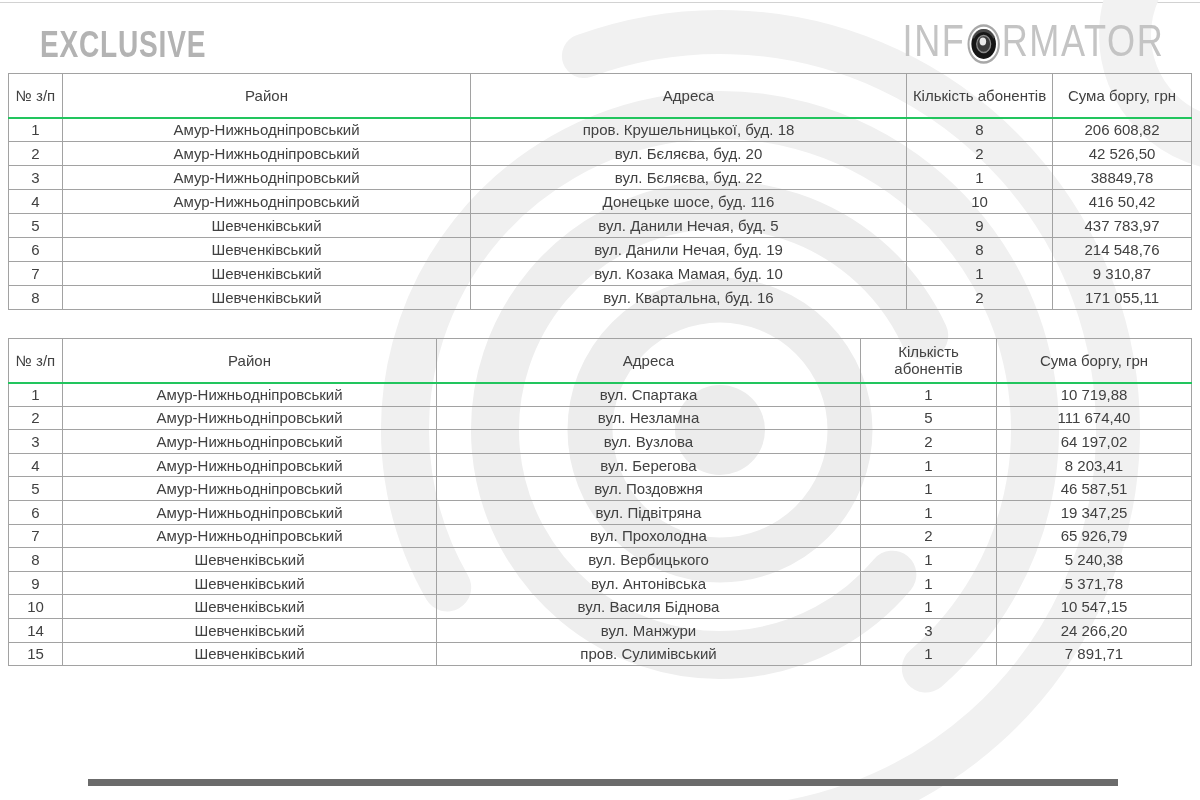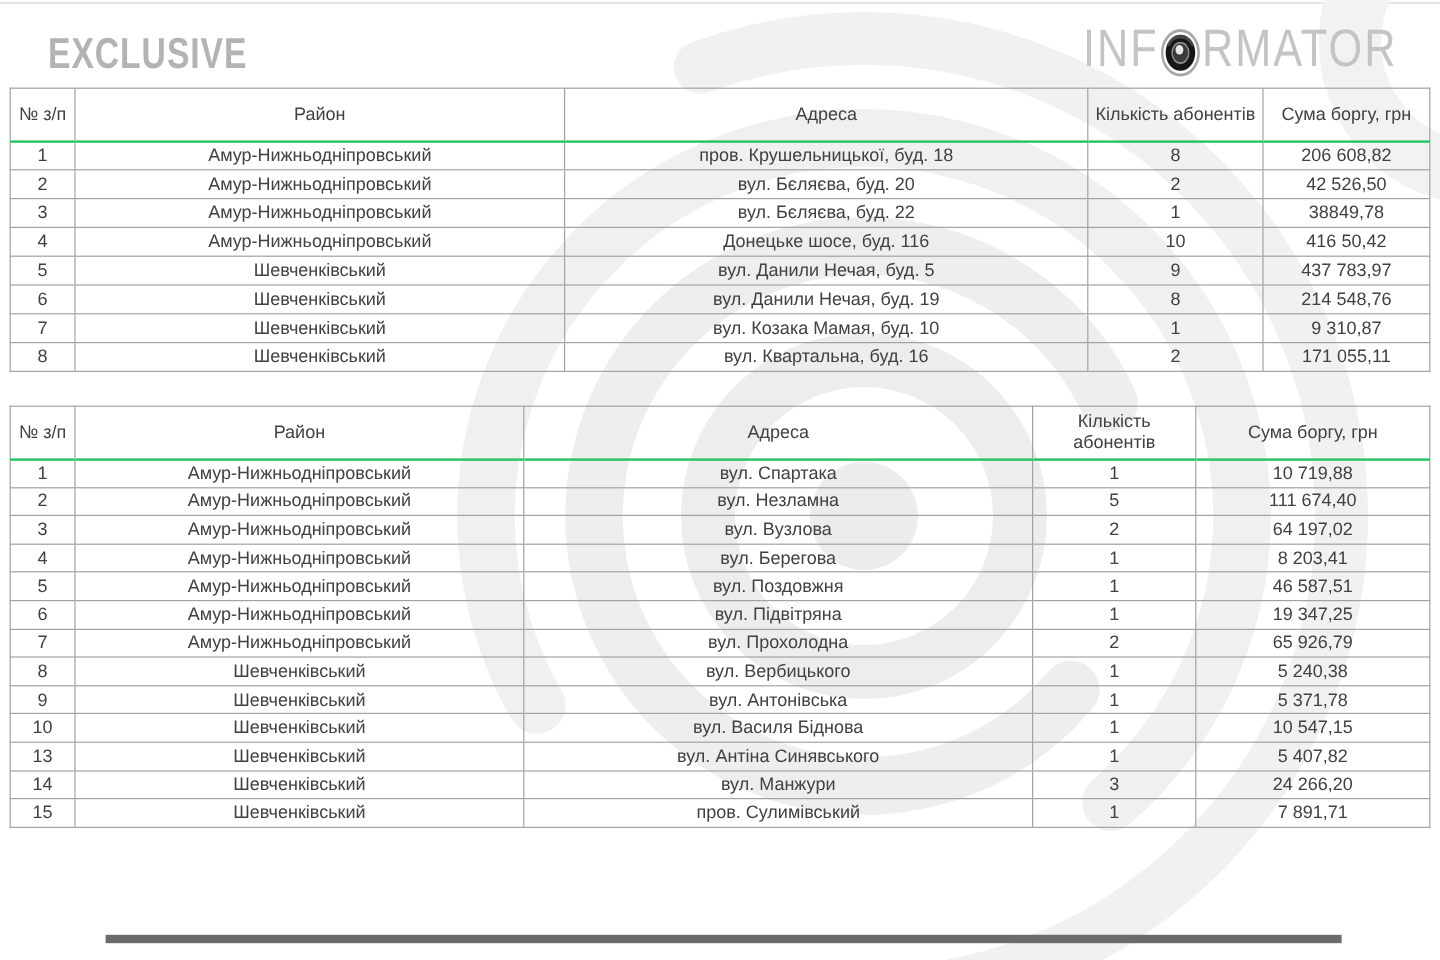--- a/index.html
+++ b/index.html
@@ -235,27 +235,20 @@
           <td>5 371,78</td>
         </tr>
         <tr>
           <td>10</td>
           <td>Шевченківський</td>
           <td>вул. Василя Біднова</td>
           <td>1</td>
           <td>10 547,15</td>
         </tr>
         <tr>
-          <td>13</td>
-          <td>Шевченківський</td>
-          <td>вул. Антіна Синявського</td>
-          <td>1</td>
-          <td>5 407,82</td>
-        </tr>
-        <tr>
           <td>14</td>
           <td>Шевченківський</td>
           <td>вул. Манжури</td>
           <td>3</td>
           <td>24 266,20</td>
         </tr>
         <tr>
           <td>15</td>
           <td>Шевченківський</td>
           <td>пров. Сулимівський</td>

